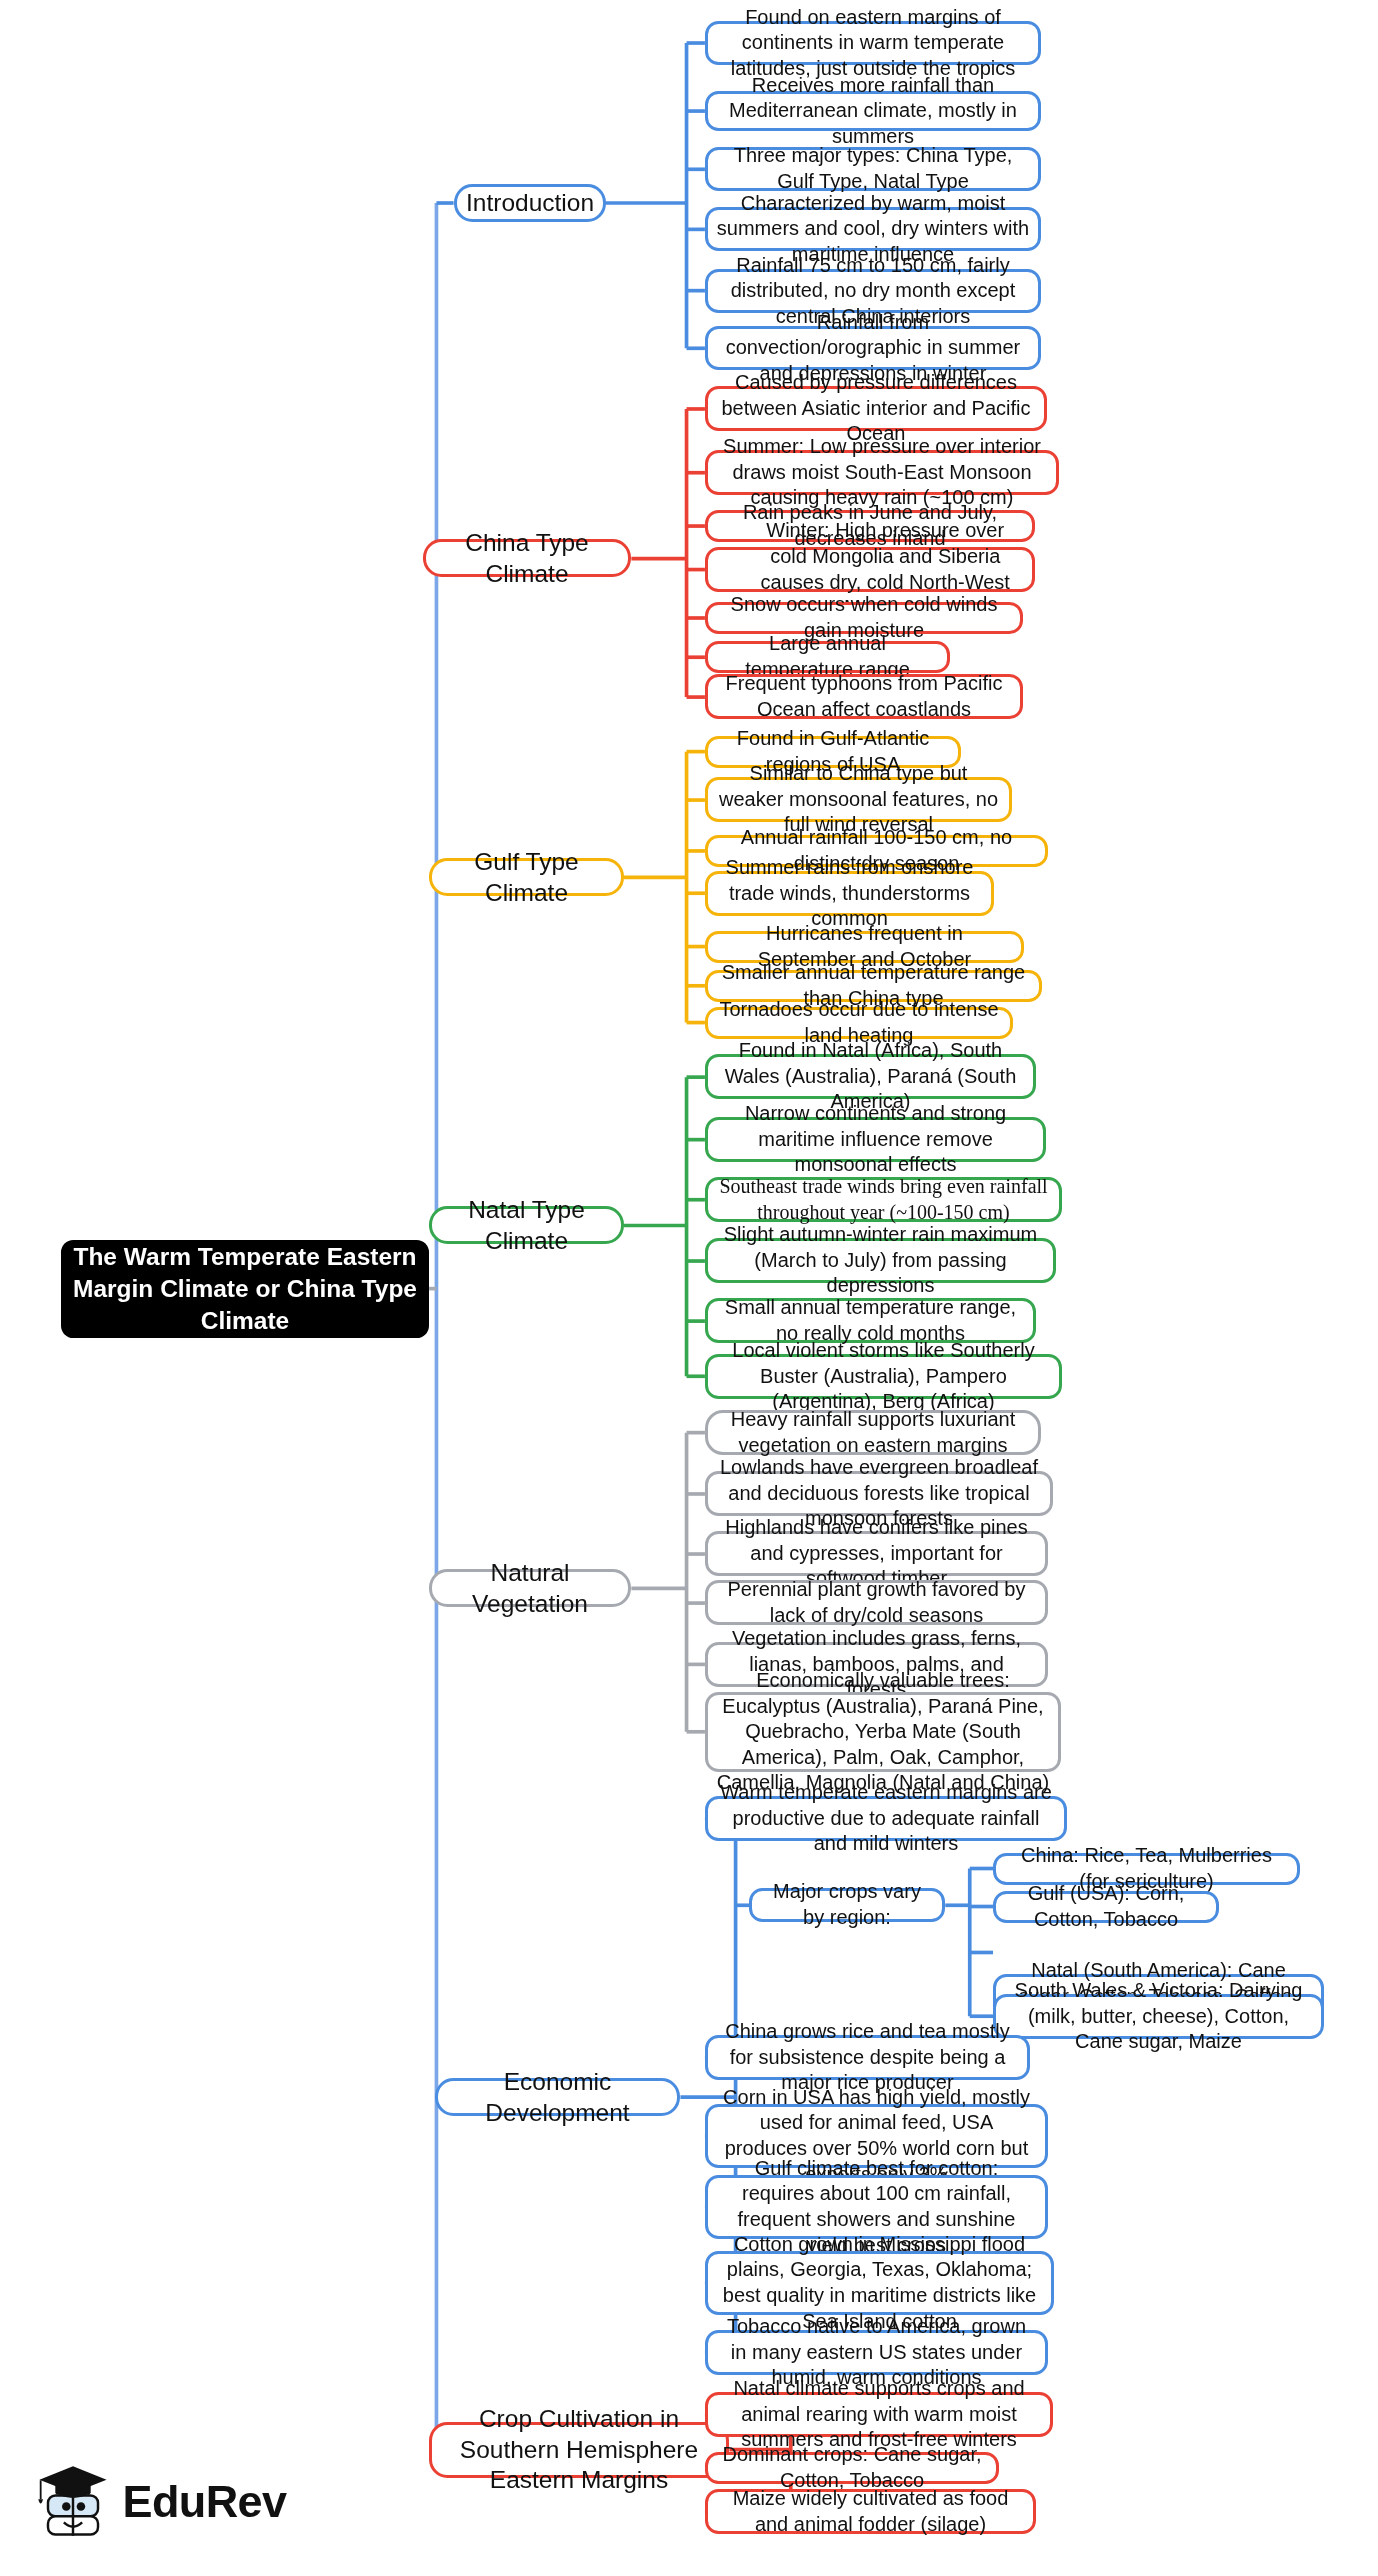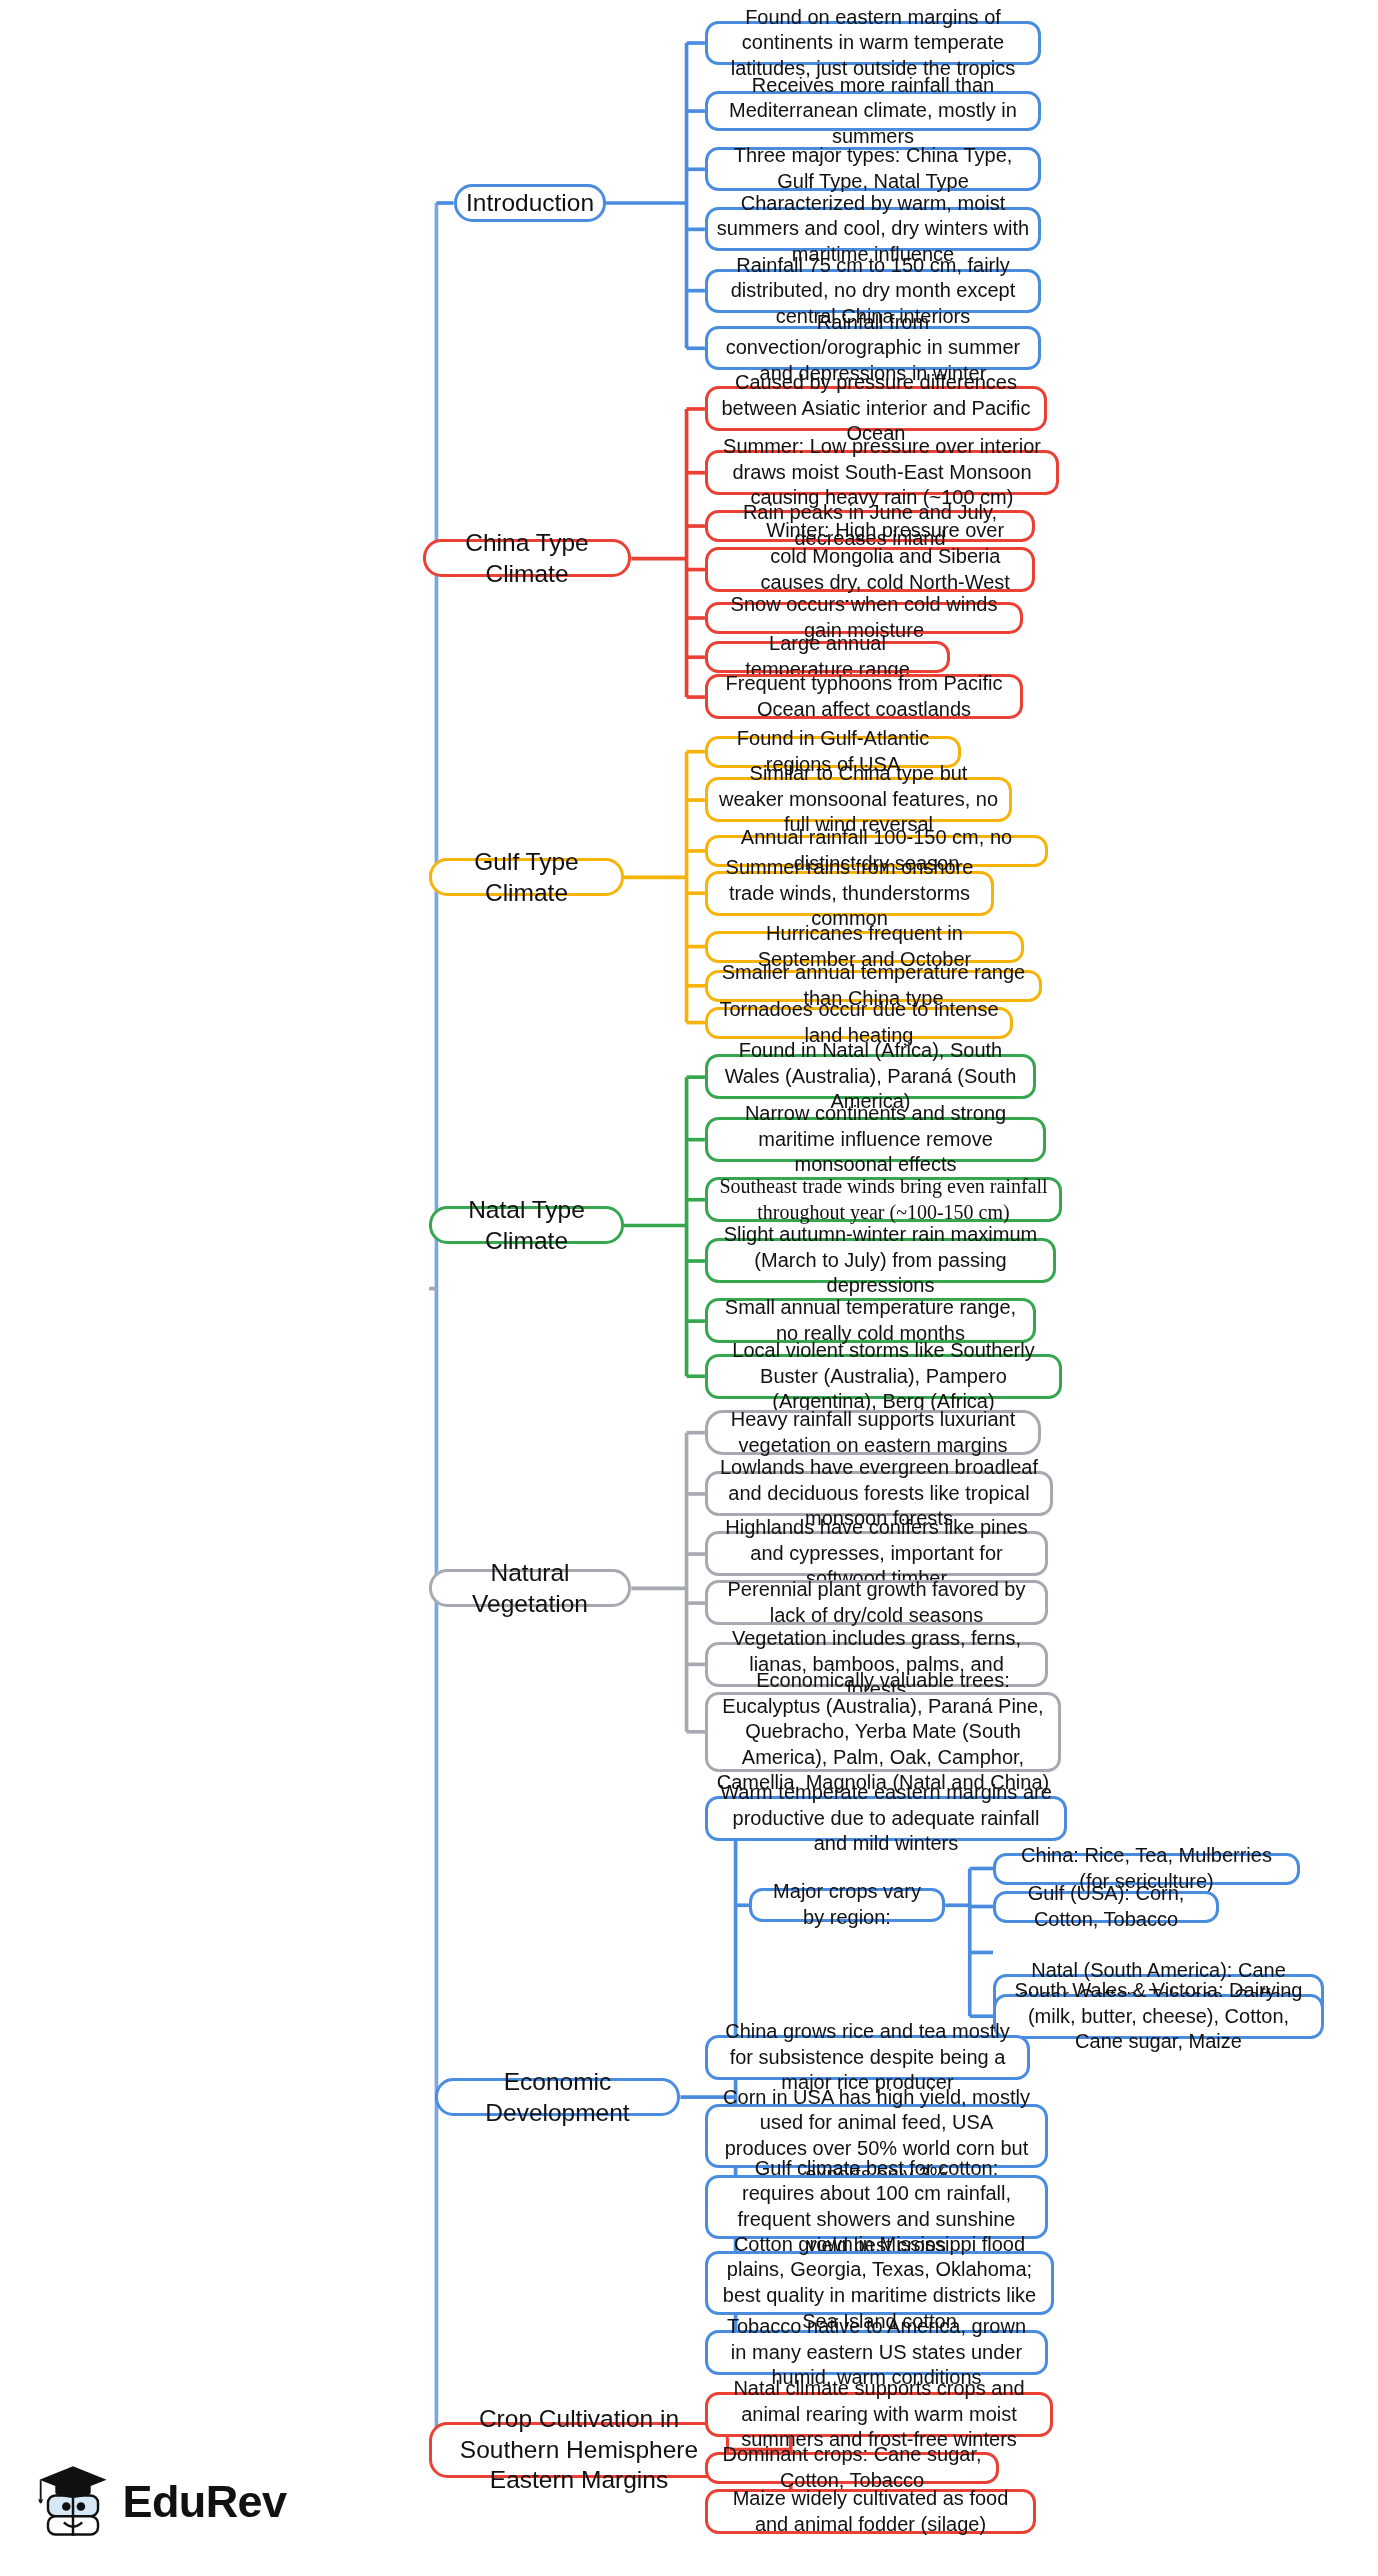--- a/index.html
+++ b/index.html
@@ -161,20 +161,23 @@
       <path d="M1200 3724 L1150 3724" stroke="#4a8de0" stroke-width="6" fill="none" stroke-linecap="butt"></path>
       <path d="M1200 3837 L1150 3837" stroke="#4a8de0" stroke-width="6" fill="none" stroke-linecap="butt"></path>
       <path d="M712 3996 L700 3996" stroke="#eb4034" stroke-width="6" fill="none" stroke-linecap="butt"></path>
       <path d="M1190 3996 L1290 3996" stroke="#eb4034" stroke-width="6" fill="none" stroke-linecap="butt"></path>
       <path d="M1290 3939 L1290 4097" stroke="#eb4034" stroke-width="6" fill="none" stroke-linecap="butt"></path>
       <path d="M1290 3939 L1150 3939" stroke="#eb4034" stroke-width="6" fill="none" stroke-linecap="butt"></path>
       <path d="M1290 4026 L1150 4026" stroke="#eb4034" stroke-width="6" fill="none" stroke-linecap="butt"></path>
       <path d="M1290 4097 L1150 4097" stroke="#eb4034" stroke-width="6" fill="none" stroke-linecap="butt"></path>
     </svg>
 
+  <div class="node root" id="root-node" style="left:61px; top:1240px; width:368px; height:98px;">
+    <span>The Warm Temperate Eastern Margin Climate or China Type Climate</span>
+  </div>
 
   <div id="nodes-layer">
       <div class="node branch-label c-blue" style="left: 454px; top: 184px; width: 152px; height: 38px;">
         <span>Introduction</span>
       </div>
       <div class="node leaf c-blue" style="left: 705px; top: 21px; width: 336px; height: 44px;">
         <span>Found on eastern margins of continents in warm temperate latitudes, just outside the tropics</span>
       </div>
       <div class="node leaf c-blue" style="left: 705px; top: 91px; width: 336px; height: 40px;">
         <span>Receives more rainfall than Mediterranean climate, mostly in summers</span>

